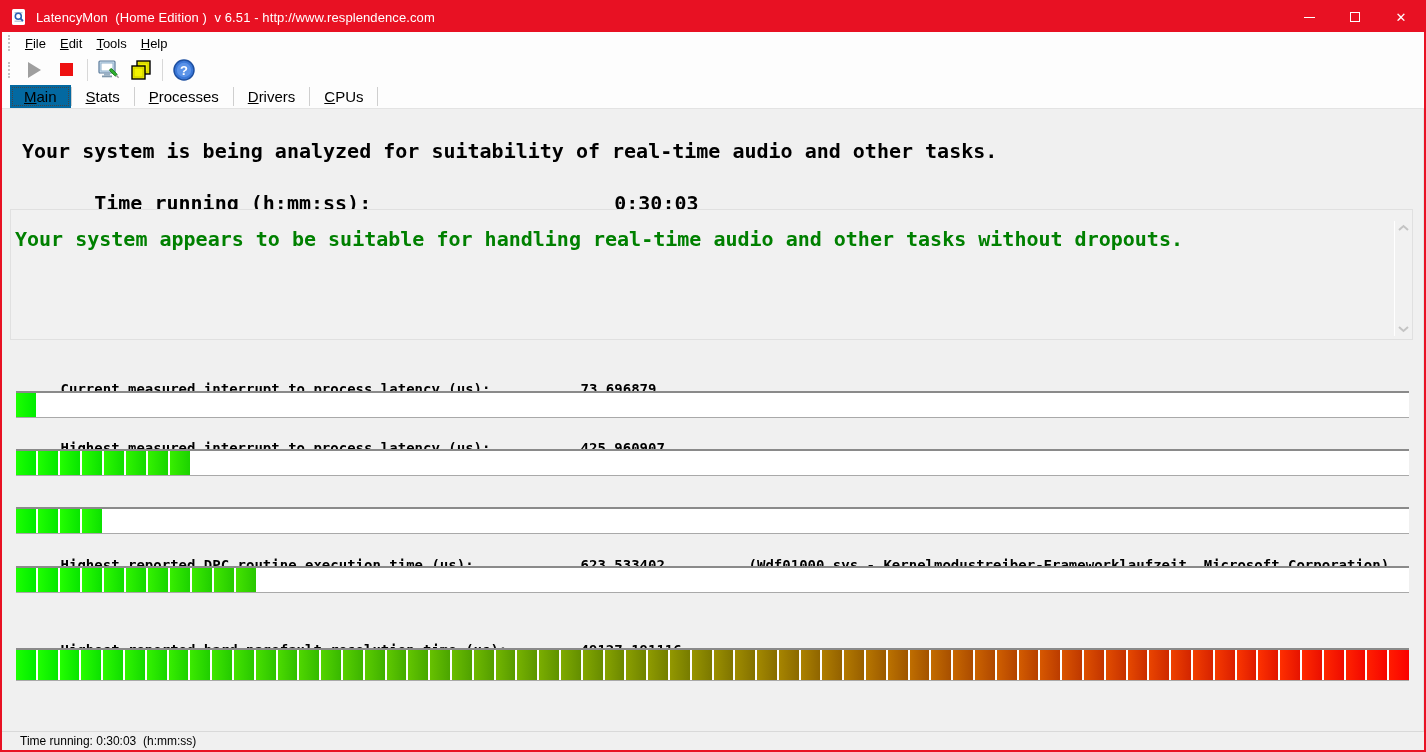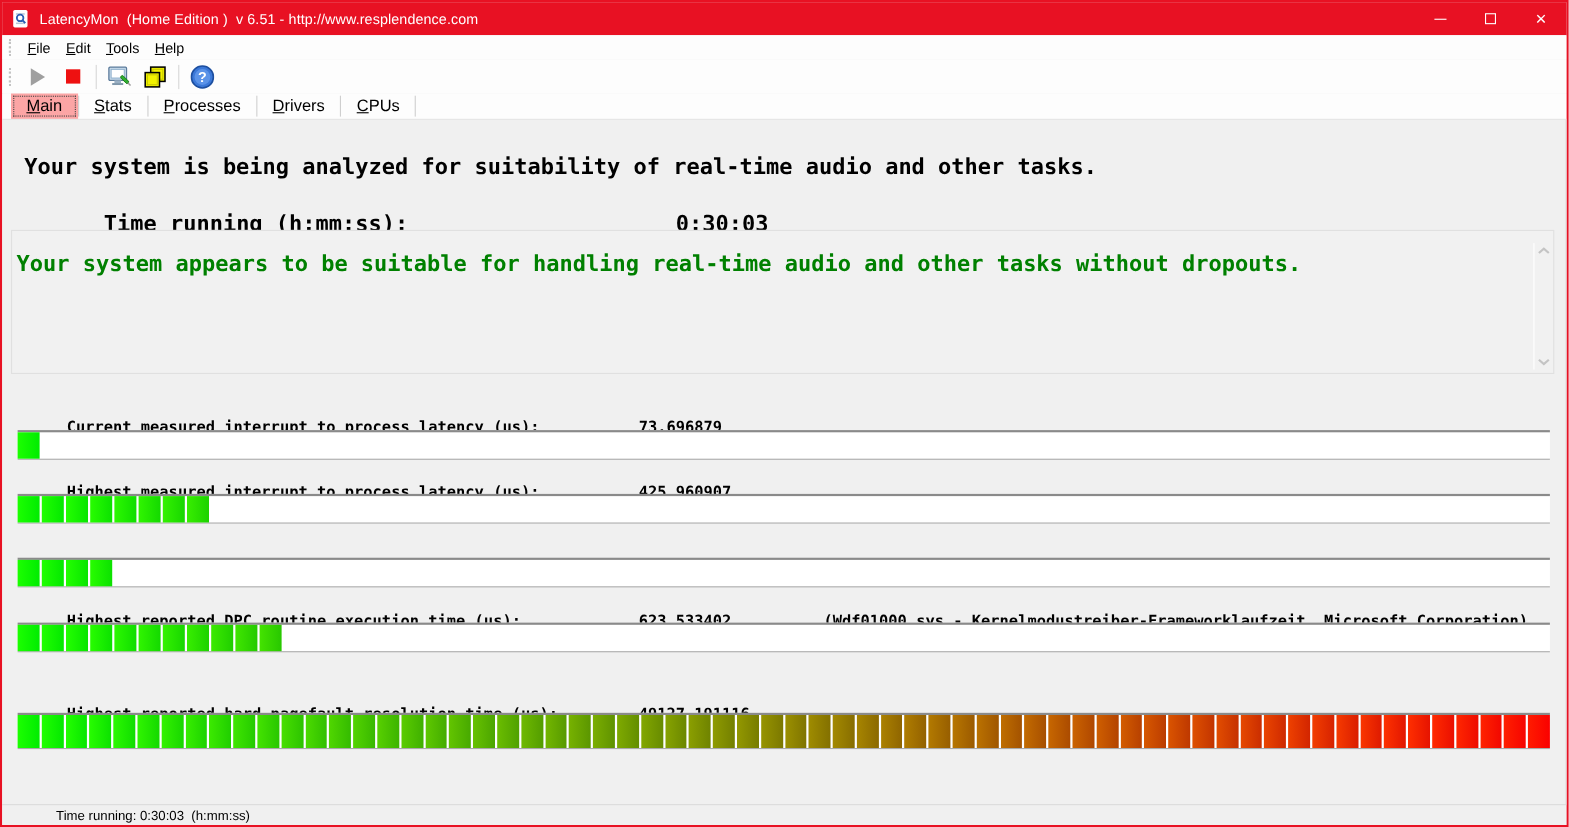--- a/index.html
+++ b/index.html
@@ -29,21 +29,21 @@
   .tb-btn { width:28px; height:26px; display:flex; align-items:center; justify-content:center; margin:0 2px; }
   .tb-sep { width:1px; height:22px; background:#d8d8d8; margin:0 5px; }
   .play-tri { width:0; height:0; border-left:13px solid #9f9f9f; border-top:8px solid transparent; border-bottom:8px solid transparent; }
   .stop-sq { width:13px; height:13px; background:#ee1111; }
 
   
   .tabbar { height:24px; background:#fdfdfd; display:flex; align-items:stretch; padding-left:8px; border-bottom:1px solid #e3e3e3; flex:0 0 auto; }
   .tab { font-size:15px; color:#000; padding:2px 14px 3px 14px; display:flex; align-items:center; cursor:default; }
   .tab u { text-decoration:underline; }
   .tab-sep { width:1px; background:#cfcfcf; margin:2px 0; }
-  .tab.active { background:#fca5a5; outline:1px dotted #444; outline-offset:-3px; }
+  .tab.active { background:#0369a1; outline:1px dotted #444; outline-offset:-3px; }
 
   
   .content { position:relative; flex:1 1 auto; background:#f0f0f0; border-right:1px solid #e2e2e2; }
   .mono16 { font-family:"DejaVu Sans Mono", monospace; font-weight:bold; font-size:20px; color:#000; white-space:pre; }
   .mono14 { font-family:"DejaVu Sans Mono", monospace; font-weight:bold; font-size:14px; color:#000; white-space:pre; }
   .info-line1 { position:absolute; left:20px; top:30px; }
   .info-line2 { position:absolute; left:20px; top:58px; }
   .col-label16 { display:inline-block; width:520px; }
 
   .msg-panel { position:absolute; left:8px; right:10px; top:100px; height:131px;
@@ -59,21 +59,21 @@
 
   .bar-strip { position:absolute; left:14px; right:14px; height:27px; background:#fff;
                border-top:2px solid #8a8a8a; border-bottom:1px solid #a9a9a9; }
   .bar-strip.large { height:33px; }
   .bar-track { display:flex; gap:2px; height:100%; }
   .seg { width:20px; height:100%; flex:0 0 auto; }
   .seg-flex { width:auto; flex:1 1 auto; }
 
   
   .statusbar { height:19px; background:#f0f0f0; border-top:1px solid #d9d9d9; display:flex; align-items:center; flex:0 0 auto; }
-  .status-text { font-size:12px; color:#000; padding-left:18px; white-space:pre;margin-left:31px; }
+  .status-text { font-size:12px; color:#000; padding-left:18px; white-space:pre; }
 </style>
 </head>
 <body>
 
 <div class="window">
 
   <div class="titlebar">
     <svg class="app-icon" viewBox="0 0 18 18">
       <rect x="2" y="1" width="13" height="16" rx="1.5" fill="#ffffff"></rect>
       <rect x="4.5" y="4" width="8" height="1.4" fill="#b9c6d8"></rect>

